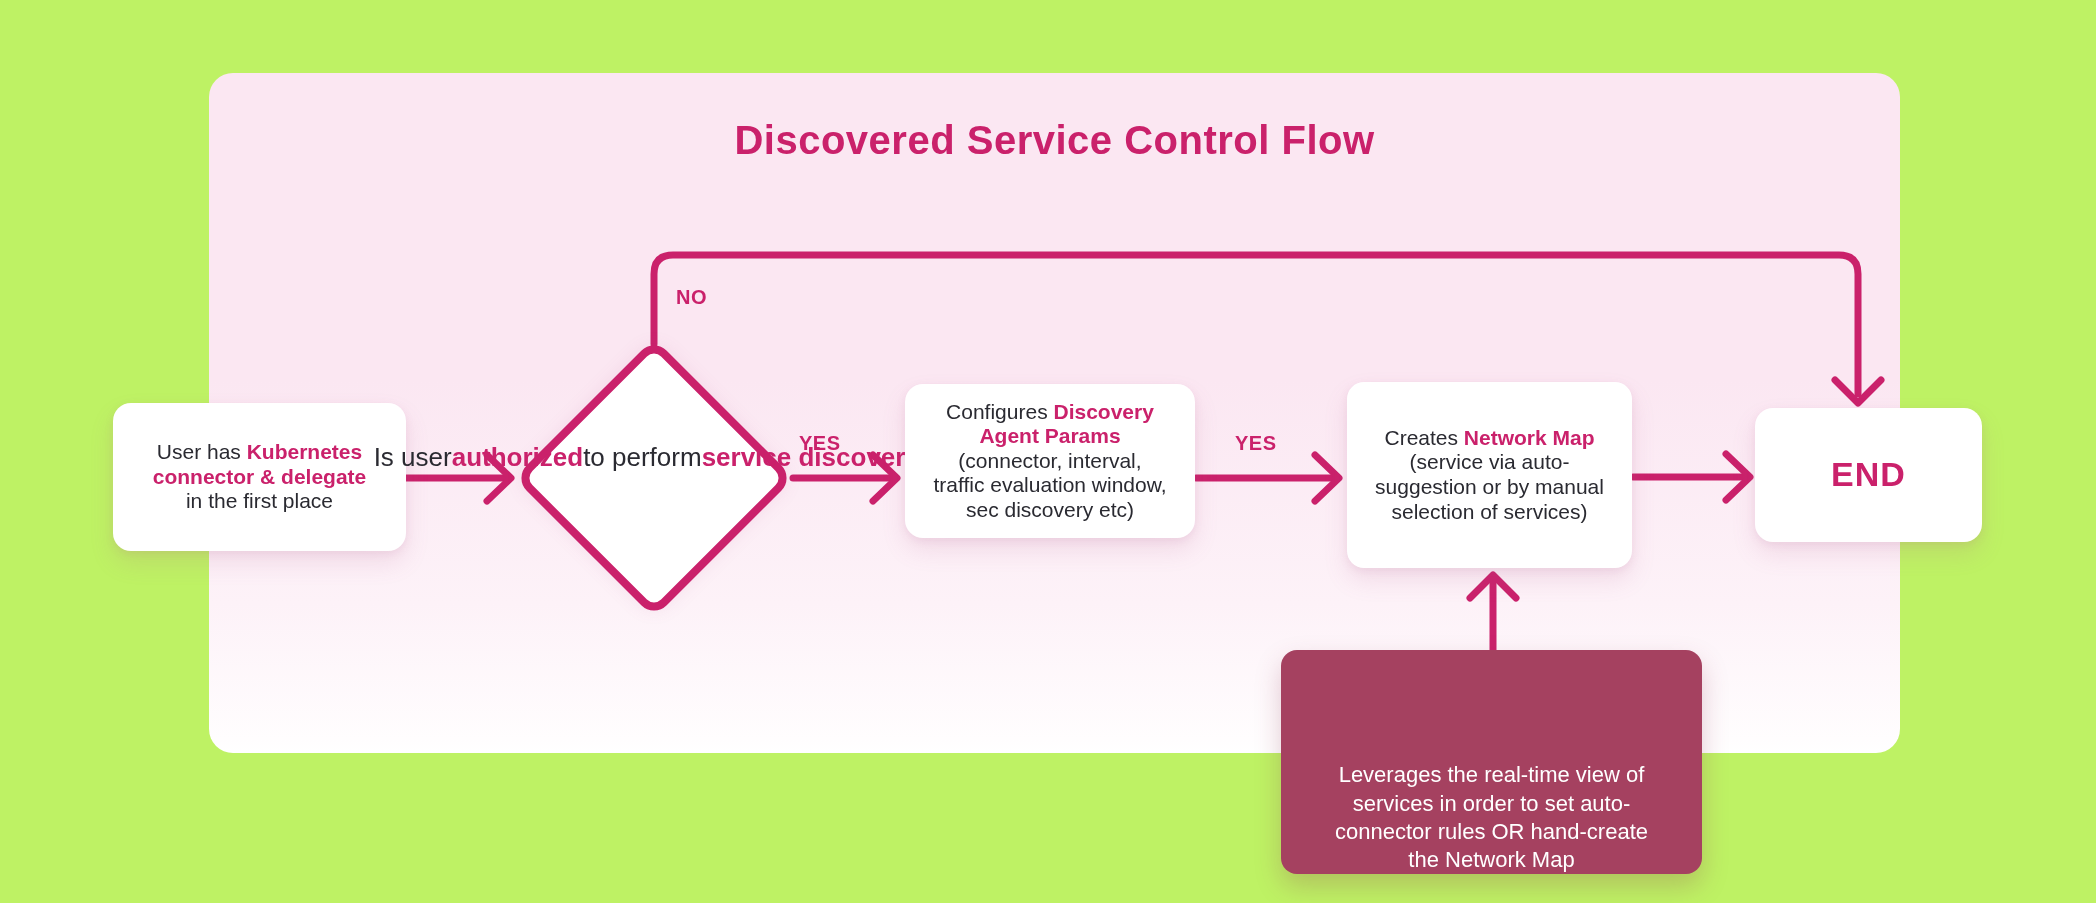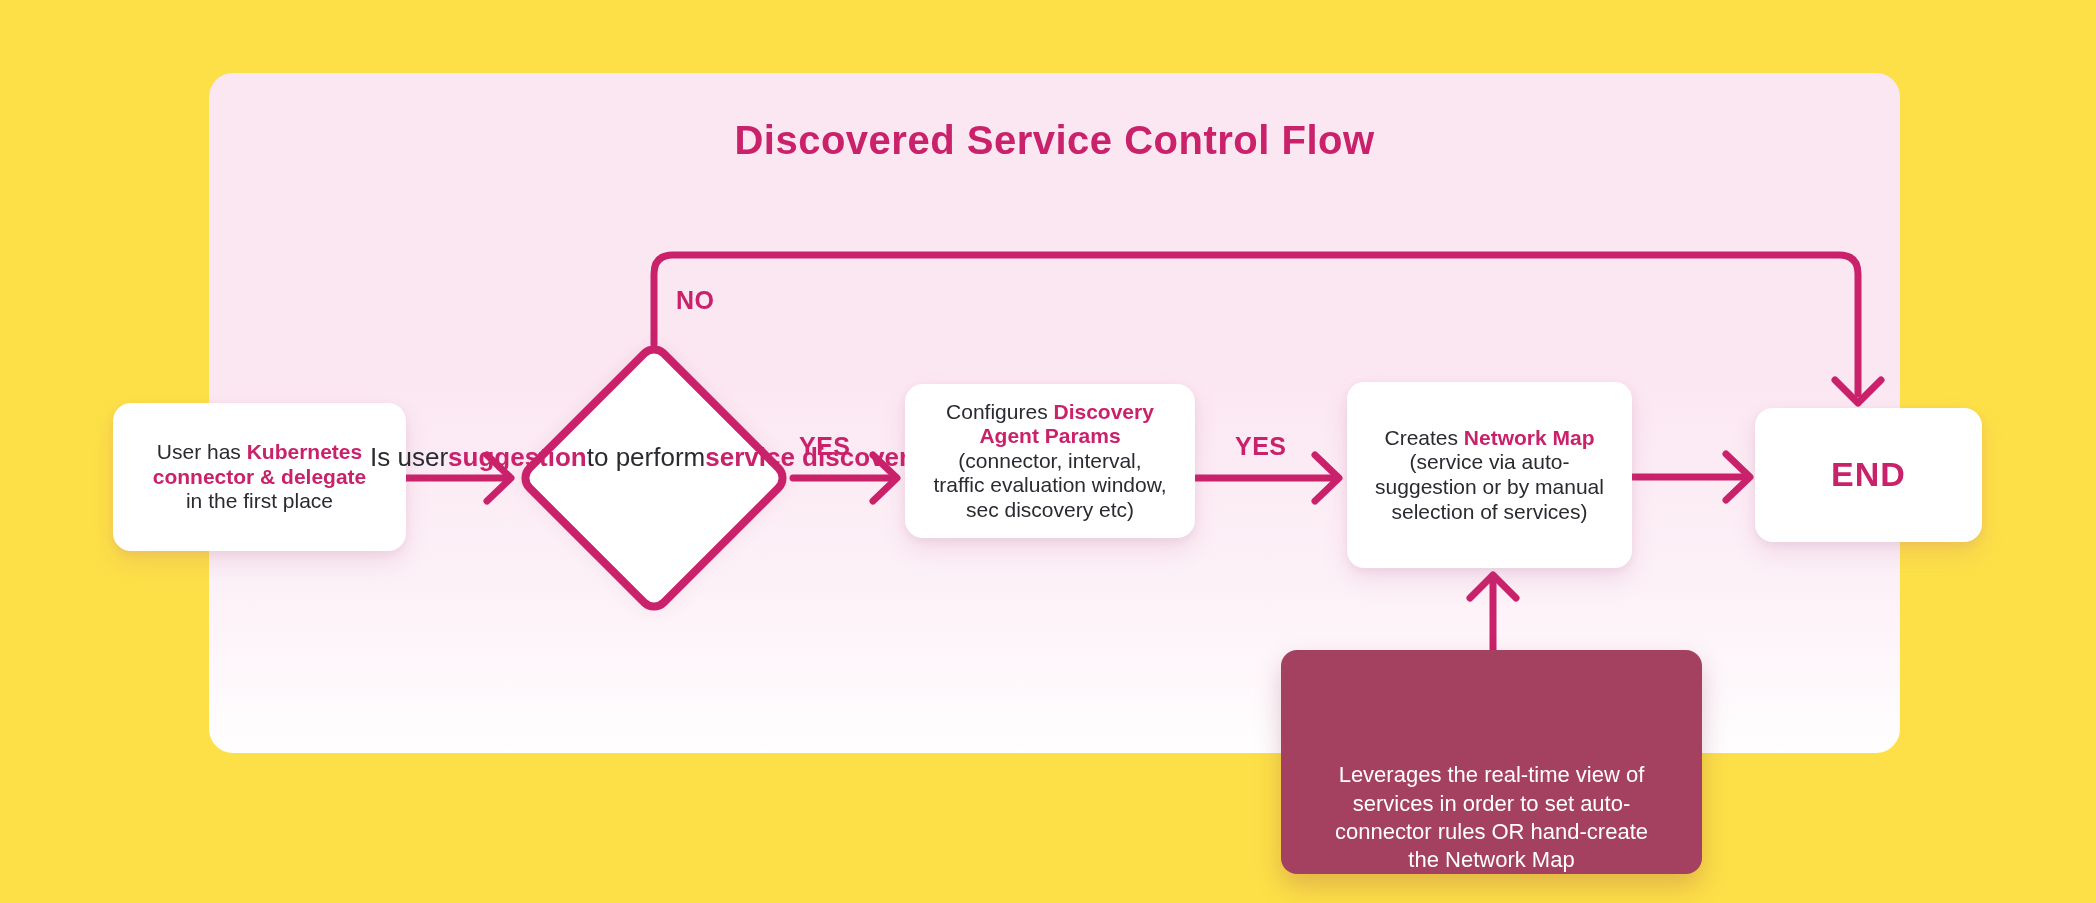--- a/index.html
+++ b/index.html
@@ -8,21 +8,21 @@
     --panel-pink:#FBE7F2;
     --note-bg:#A54160;
     --card-bg:#FFFFFF;
   }
   *{margin:0;padding:0;box-sizing:border-box;}
   html,body{background:#ffffff;}
   body{font-family:"Liberation Sans","DejaVu Sans",sans-serif;}
   .canvas{
     position:relative;
     width:2096px;height:903px;
-    background:#fde047;
+    background:#bef264;
     overflow:hidden;
   }
   .panel{
     position:absolute;
     left:209px;top:73px;
     width:1691px;height:680px;
     border-radius:24px;
     background:linear-gradient(180deg,var(--panel-pink) 0%,var(--panel-pink) 45%,#FDF2F8 78%,#FFFDFE 98%,#ffffff 100%);
   }
   .title{
@@ -76,21 +76,21 @@
     position:absolute;
     left:534px;top:380px;width:240px;height:156px;
     display:flex;align-items:center;justify-content:center;
     text-align:center;color:var(--text-dark);
     font-size:26px;line-height:1.15;
     white-space:nowrap;
   }
   .diamond-text .accent-strong{color:var(--accent);font-weight:700;}
   .flow-label{
     position:absolute;
-    font-size:25px;font-weight:700;
+    font-size:20px;font-weight:700;
     letter-spacing:.5px;
     color:var(--accent);
   }
   .flow-label.yes1{left:799px;top:432px;}
   .flow-label.yes2{left:1235px;top:432px;}
   .flow-label.no{left:676px;top:286px;}
   .note{
     position:absolute;
     left:1281px;top:650px;width:421px;height:224px;
     background:var(--note-bg);
@@ -132,21 +132,21 @@
   <div class="flow-label no">NO</div>
 
   <div class="card start">
     <div class="card-text"><span>User has </span><span class="accent-strong">Kubernetes</span><br><span class="accent-strong">connector &amp; delegate</span><br><span>in the first place</span></div>
   </div>
 
   <div class="diamond"></div>
   <div class="diamond-text">
       <span>Is user</span>
       <br>
-      <span class="accent-strong">suggestion</span>
+      <span class="accent-strong">authorized</span>
       <br>
       <span>to perform</span>
       <br>
       <span class="accent-strong">service discovery</span>
       <span>?</span>
     </div>
 
   <div class="card configure">
     <div class="card-text"><span>Configures </span><span class="accent-strong">Discovery</span><br><span class="accent-strong">Agent Params</span><br><span>(connector, interval,</span><br><span>traffic evaluation window,</span><br><span>sec discovery etc)</span></div>
   </div>

